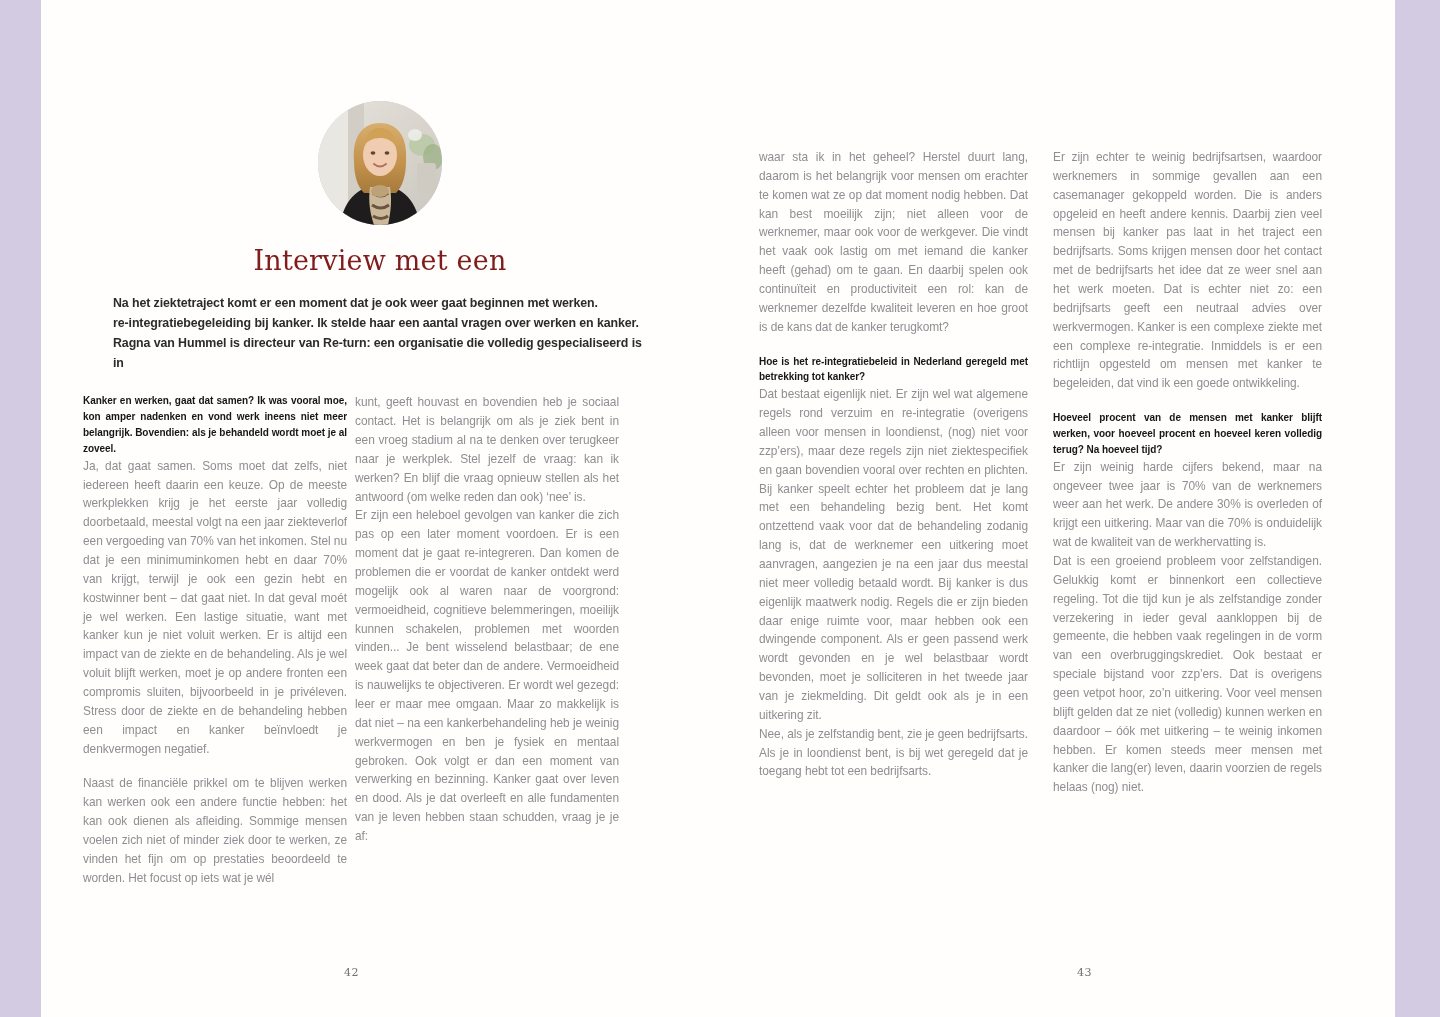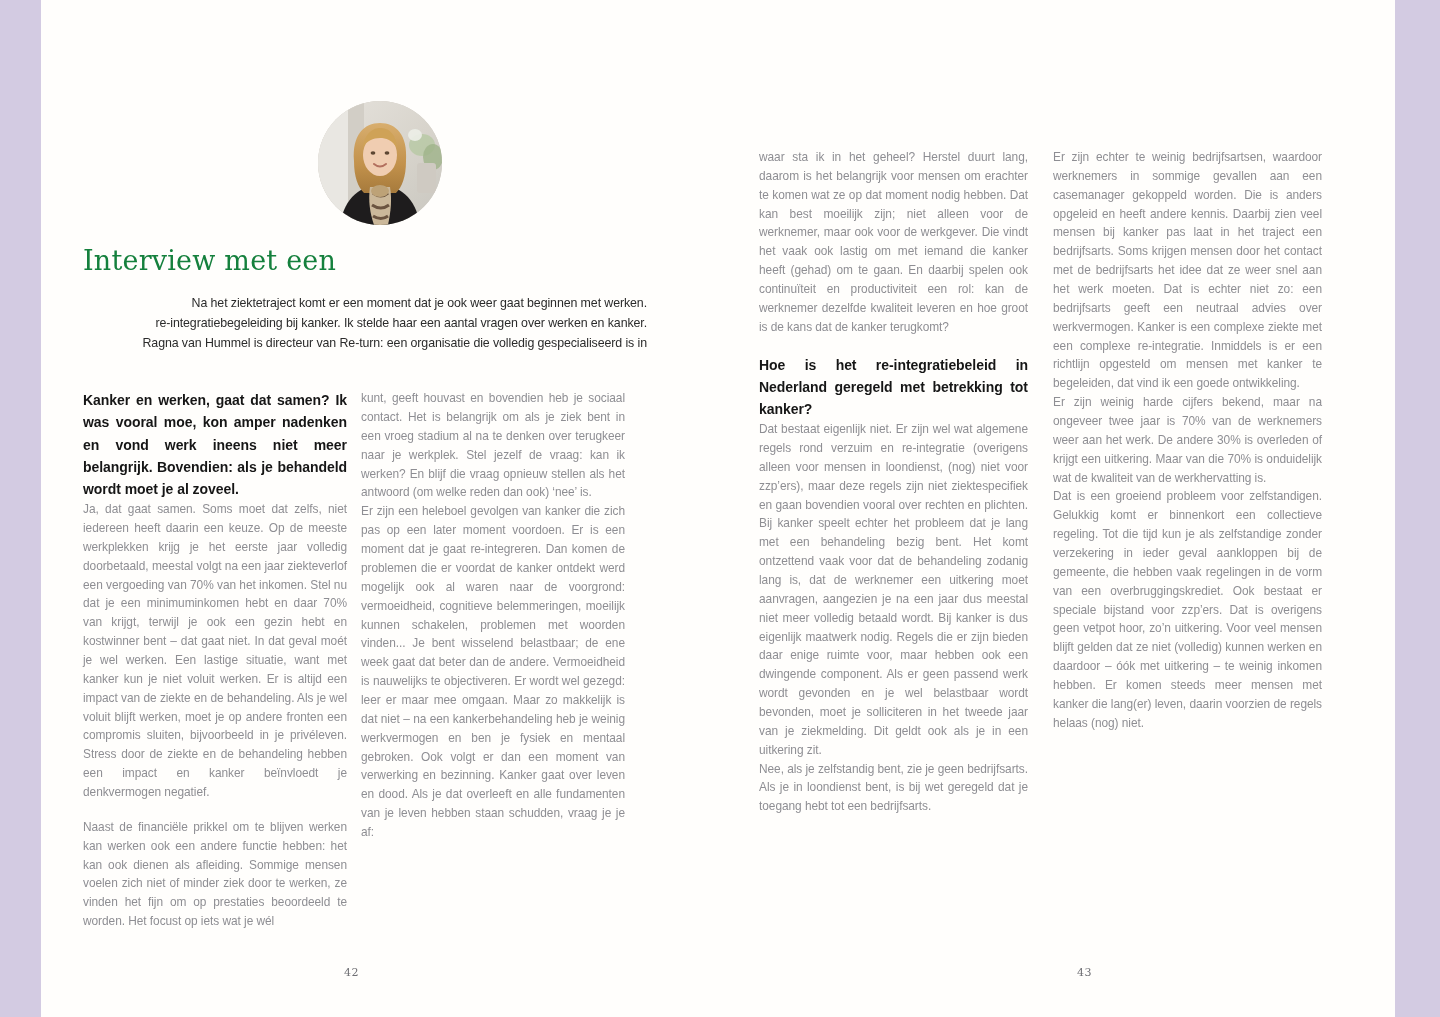--- a/index.html
+++ b/index.html
@@ -51,61 +51,62 @@
     border-radius: 50%;
     overflow: hidden;
     position: relative;
     background: #cfc9c2;
   }
   .portrait svg { display: block; width: 124px; height: 124px; }
 
   
   .article-title {
     margin: 18px 0 0 0;
+    text-align: center;
     font-family: "DejaVu Serif", "Liberation Serif", serif;
     font-weight: 400;
     font-size: 27px;
     line-height: 1.33;
     letter-spacing: 0.2px;
-    color: #15803d;
+    color: #7f1d1d;
   }
   .article-title .line { display: block; }
 
   
   .intro {
     margin: 14px auto 0 auto;
     width: 534px;
-    text-align: right;
+    text-align: left;
     font-size: 12.4px;
     line-height: 1.62;
-    font-weight: 400;
+    font-weight: 700;
     color: #2b2b2b;
     letter-spacing: -0.1px;
   }
   .intro .line { display: block; }
 
   
   .cols {
     display: flex;
-    gap: 14px;
-    margin-top: 36px;
+    gap: 8px;
+    margin-top: 20px;
   }
   .page-right .cols {
     margin-top: 0;
     padding-top: 148px;
     gap: 25px;
   }
   .col {
     width: 264px;
   }
   .page-right .col { width: 269px; }
 
   p.q {
     margin: 0;
-    font-size: 14px;
+    font-size: 10px;
     line-height: 1.585;
     font-weight: 700;
     color: #161616;
     text-align: justify;
     letter-spacing: -0.05px;
     -webkit-hyphens: auto;
     hyphens: auto;
   }
   p.a {
     margin: 0;
@@ -217,20 +218,21 @@
 
     <div class="cols">
       <div class="col">
         <p class="a">waar sta ik in het geheel? Herstel duurt lang, daarom is het belangrijk voor mensen om erachter te komen wat ze op dat moment nodig hebben. Dat kan best moeilijk zijn; niet alleen voor de werknemer, maar ook voor de werkgever. Die vindt het vaak ook lastig om met iemand die kanker heeft (gehad) om te gaan. En daarbij spelen ook continuïteit en productiviteit een rol: kan de werknemer dezelfde kwaliteit leveren en hoe groot is de kans dat de kanker terugkomt?</p>
         <p class="q gap">Hoe is het re-integratiebeleid in Nederland geregeld met betrekking tot kanker?</p>
         <p class="a">Dat bestaat eigenlijk niet. Er zijn wel wat algemene regels rond verzuim en re-integratie (overigens alleen voor mensen in loondienst, (nog) niet voor zzp’ers), maar deze regels zijn niet ziektespecifiek en gaan bovendien vooral over rechten en plichten. Bij kanker speelt echter het probleem dat je lang met een behandeling bezig bent. Het komt ontzettend vaak voor dat de behandeling zodanig lang is, dat de werknemer een uitkering moet aanvragen, aangezien je na een jaar dus meestal niet meer volledig betaald wordt. Bij kanker is dus eigenlijk maatwerk nodig. Regels die er zijn bieden daar enige ruimte voor, maar hebben ook een dwingende component. Als er geen passend werk wordt gevonden en je wel belastbaar wordt bevonden, moet je solliciteren in het tweede jaar van je ziekmelding. Dit geldt ook als je in een uitkering zit.</p>
         <p class="a">Nee, als je zelfstandig bent, zie je geen bedrijfsarts. Als je in loondienst bent, is bij wet geregeld dat je toegang hebt tot een bedrijfsarts.</p>
       </div>
       <div class="col">
         <p class="a">Er zijn echter te weinig bedrijfsartsen, waardoor werknemers in sommige gevallen aan een casemanager gekoppeld worden. Die is anders opgeleid en heeft andere kennis. Daarbij zien veel mensen bij kanker pas laat in het traject een bedrijfsarts. Soms krijgen mensen door het contact met de bedrijfsarts het idee dat ze weer snel aan het werk moeten. Dat is echter niet zo: een bedrijfsarts geeft een neutraal advies over werkvermogen. Kanker is een complexe ziekte met een complexe re-integratie. Inmiddels is er een richtlijn opgesteld om mensen met kanker te begeleiden, dat vind ik een goede ontwikkeling.</p>
+        <p class="q gap">Hoeveel procent van de mensen met kanker blijft werken, voor hoeveel procent en hoeveel keren volledig terug? Na hoeveel tijd?</p>
         <p class="a">Er zijn weinig harde cijfers bekend, maar na ongeveer twee jaar is 70% van de werknemers weer aan het werk. De andere 30% is overleden of krijgt een uitkering. Maar van die 70% is onduidelijk wat de kwaliteit van de werkhervatting is.</p>
         <p class="a">Dat is een groeiend probleem voor zelfstandigen. Gelukkig komt er binnenkort een collectieve regeling. Tot die tijd kun je als zelfstandige zonder verzekering in ieder geval aankloppen bij de gemeente, die hebben vaak regelingen in de vorm van een overbruggingskrediet. Ook bestaat er speciale bijstand voor zzp’ers. Dat is overigens geen vetpot hoor, zo’n uitkering. Voor veel mensen blijft gelden dat ze niet (volledig) kunnen werken en daardoor – óók met uitkering – te weinig inkomen hebben. Er komen steeds meer mensen met kanker die lang(er) leven, daarin voorzien de regels helaas (nog) niet.</p>
       </div>
     </div>
 
     <div class="folio folio-right">43</div>
   </div>
 
 </div>
 

